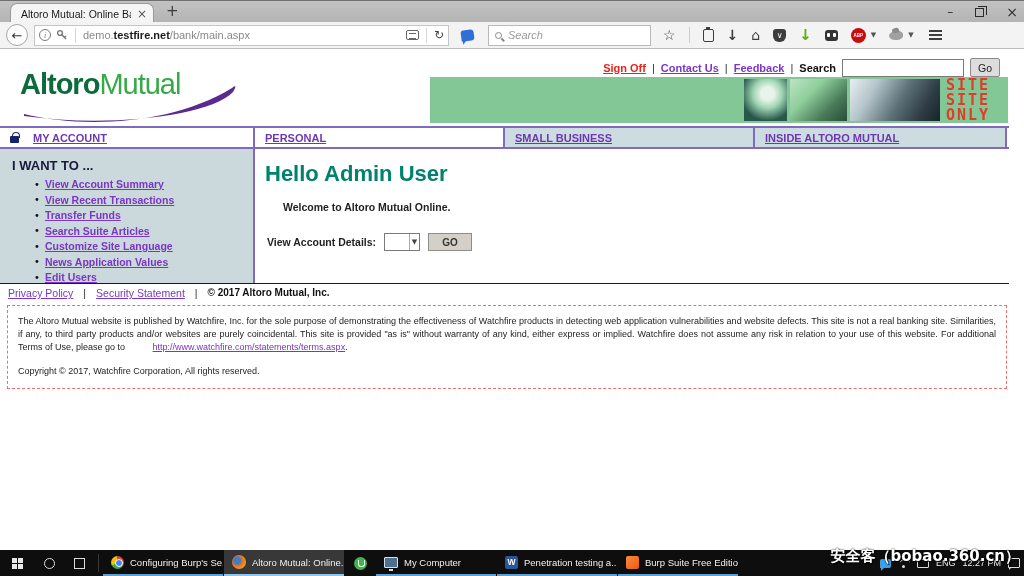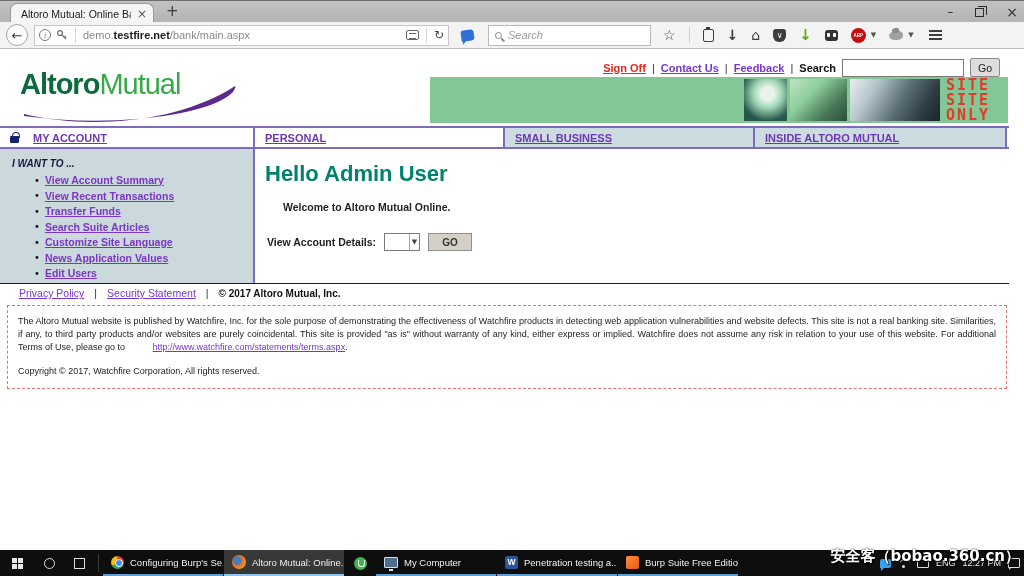--- a/index.html
+++ b/index.html
@@ -97,36 +97,36 @@
   .navcell:nth-child(2) { width:250px; }
   .navcell:nth-child(3) { width:250px; background:#ccdce1; }
   .navcell:nth-child(4) { width:252px; background:#ccdce1; }
   .navlink { font-size:11px; font-weight:bold; text-decoration:underline; color:#6f36b4; cursor:pointer; }
   .lock-icon { width:9px; height:7px; background:#16246e; border-radius:1px; position:relative; margin-right:14px; margin-top:3px; }
   .lock-icon:before { content:""; position:absolute; left:1.5px; top:-4px; width:6px; height:5px;
     border:1.5px solid #16246e; border-bottom:none; border-radius:4px 4px 0 0; }
 
   #contentrow { position:absolute; top:99px; left:0; width:1009px; height:135px; display:flex; border-bottom:1px solid #1a1a1a; }
   #sidebar { width:255px; background:#cbd9dd; border-right:2px solid #7e6bbf; padding:9px 0 0 12px; }
-  .side-head { font-size:10px; font-weight:bold; color:#18183c; margin-bottom:5px;font-style:italic; }
+  .side-head { font-size:13px; font-weight:bold; color:#18183c; margin-bottom:5px; }
   .side-head.admin { margin-top:13px; }
   .side-item { display:flex; align-items:center; margin-left:22px; margin-bottom:3.5px; }
   .bullet { color:#111; font-size:10px; margin-right:5px; }
   .slink { font-size:10.5px; font-weight:bold; color:#7a36c4; text-decoration:underline; cursor:pointer; }
   #maincol { flex:1; padding:12px 0 0 10px; background:#fff; }
   #hello { font-size:22px; font-weight:bold; color:#00826e; letter-spacing:0; }
   #welcome { font-size:10.5px; font-weight:bold; color:#222; margin:14px 0 0 18px; }
   #details-row { display:flex; align-items:center; margin:20px 0 0 2px; gap:8px; }
   #details-label { font-size:10.5px; font-weight:bold; color:#222; }
   #acct-select { width:36px; height:18px; border:1px solid #7a7a7a; background:#fff; display:flex; align-items:center; justify-content:flex-end; }
   #acct-select .sel-caret { font-size:9px; color:#444; border-left:1px solid #aaa; padding:0 2px; line-height:16px; }
   #go-btn { width:44px; height:18px; background:#d4d0c8; border:1px solid #8e8e8e; font-size:10px; font-weight:bold;
     color:#333; display:flex; align-items:center; justify-content:center; }
 
-  #footer-links { position:absolute; top:237px; left:19px; display:flex; align-items:flex-end; gap:10px; font-size:10.5px; }
+  #footer-links { position:absolute; top:237px; left:8px; display:flex; align-items:flex-start; gap:10px; font-size:10.5px; }
   .flink { color:#7a36c4; text-decoration:underline; font-weight:normal; cursor:pointer; }
   .fsep { color:#333; }
   #fcopy { color:#111; font-weight:bold; font-size:10px; }
 
   #disclaimer { position:absolute; top:255px; left:7px; width:1000px; border:1px dashed #e87070;
     padding:9px 10px 10px 10px; font-size:9px; color:#1c1c1c; }
   #disclaimer p { text-align:justify; line-height:1.45; }
   #disclaimer .dlink { color:#7a36c4; text-decoration:underline; cursor:pointer;padding-left:25px; }
   #disclaimer .copyline { margin-top:11px; }
 

